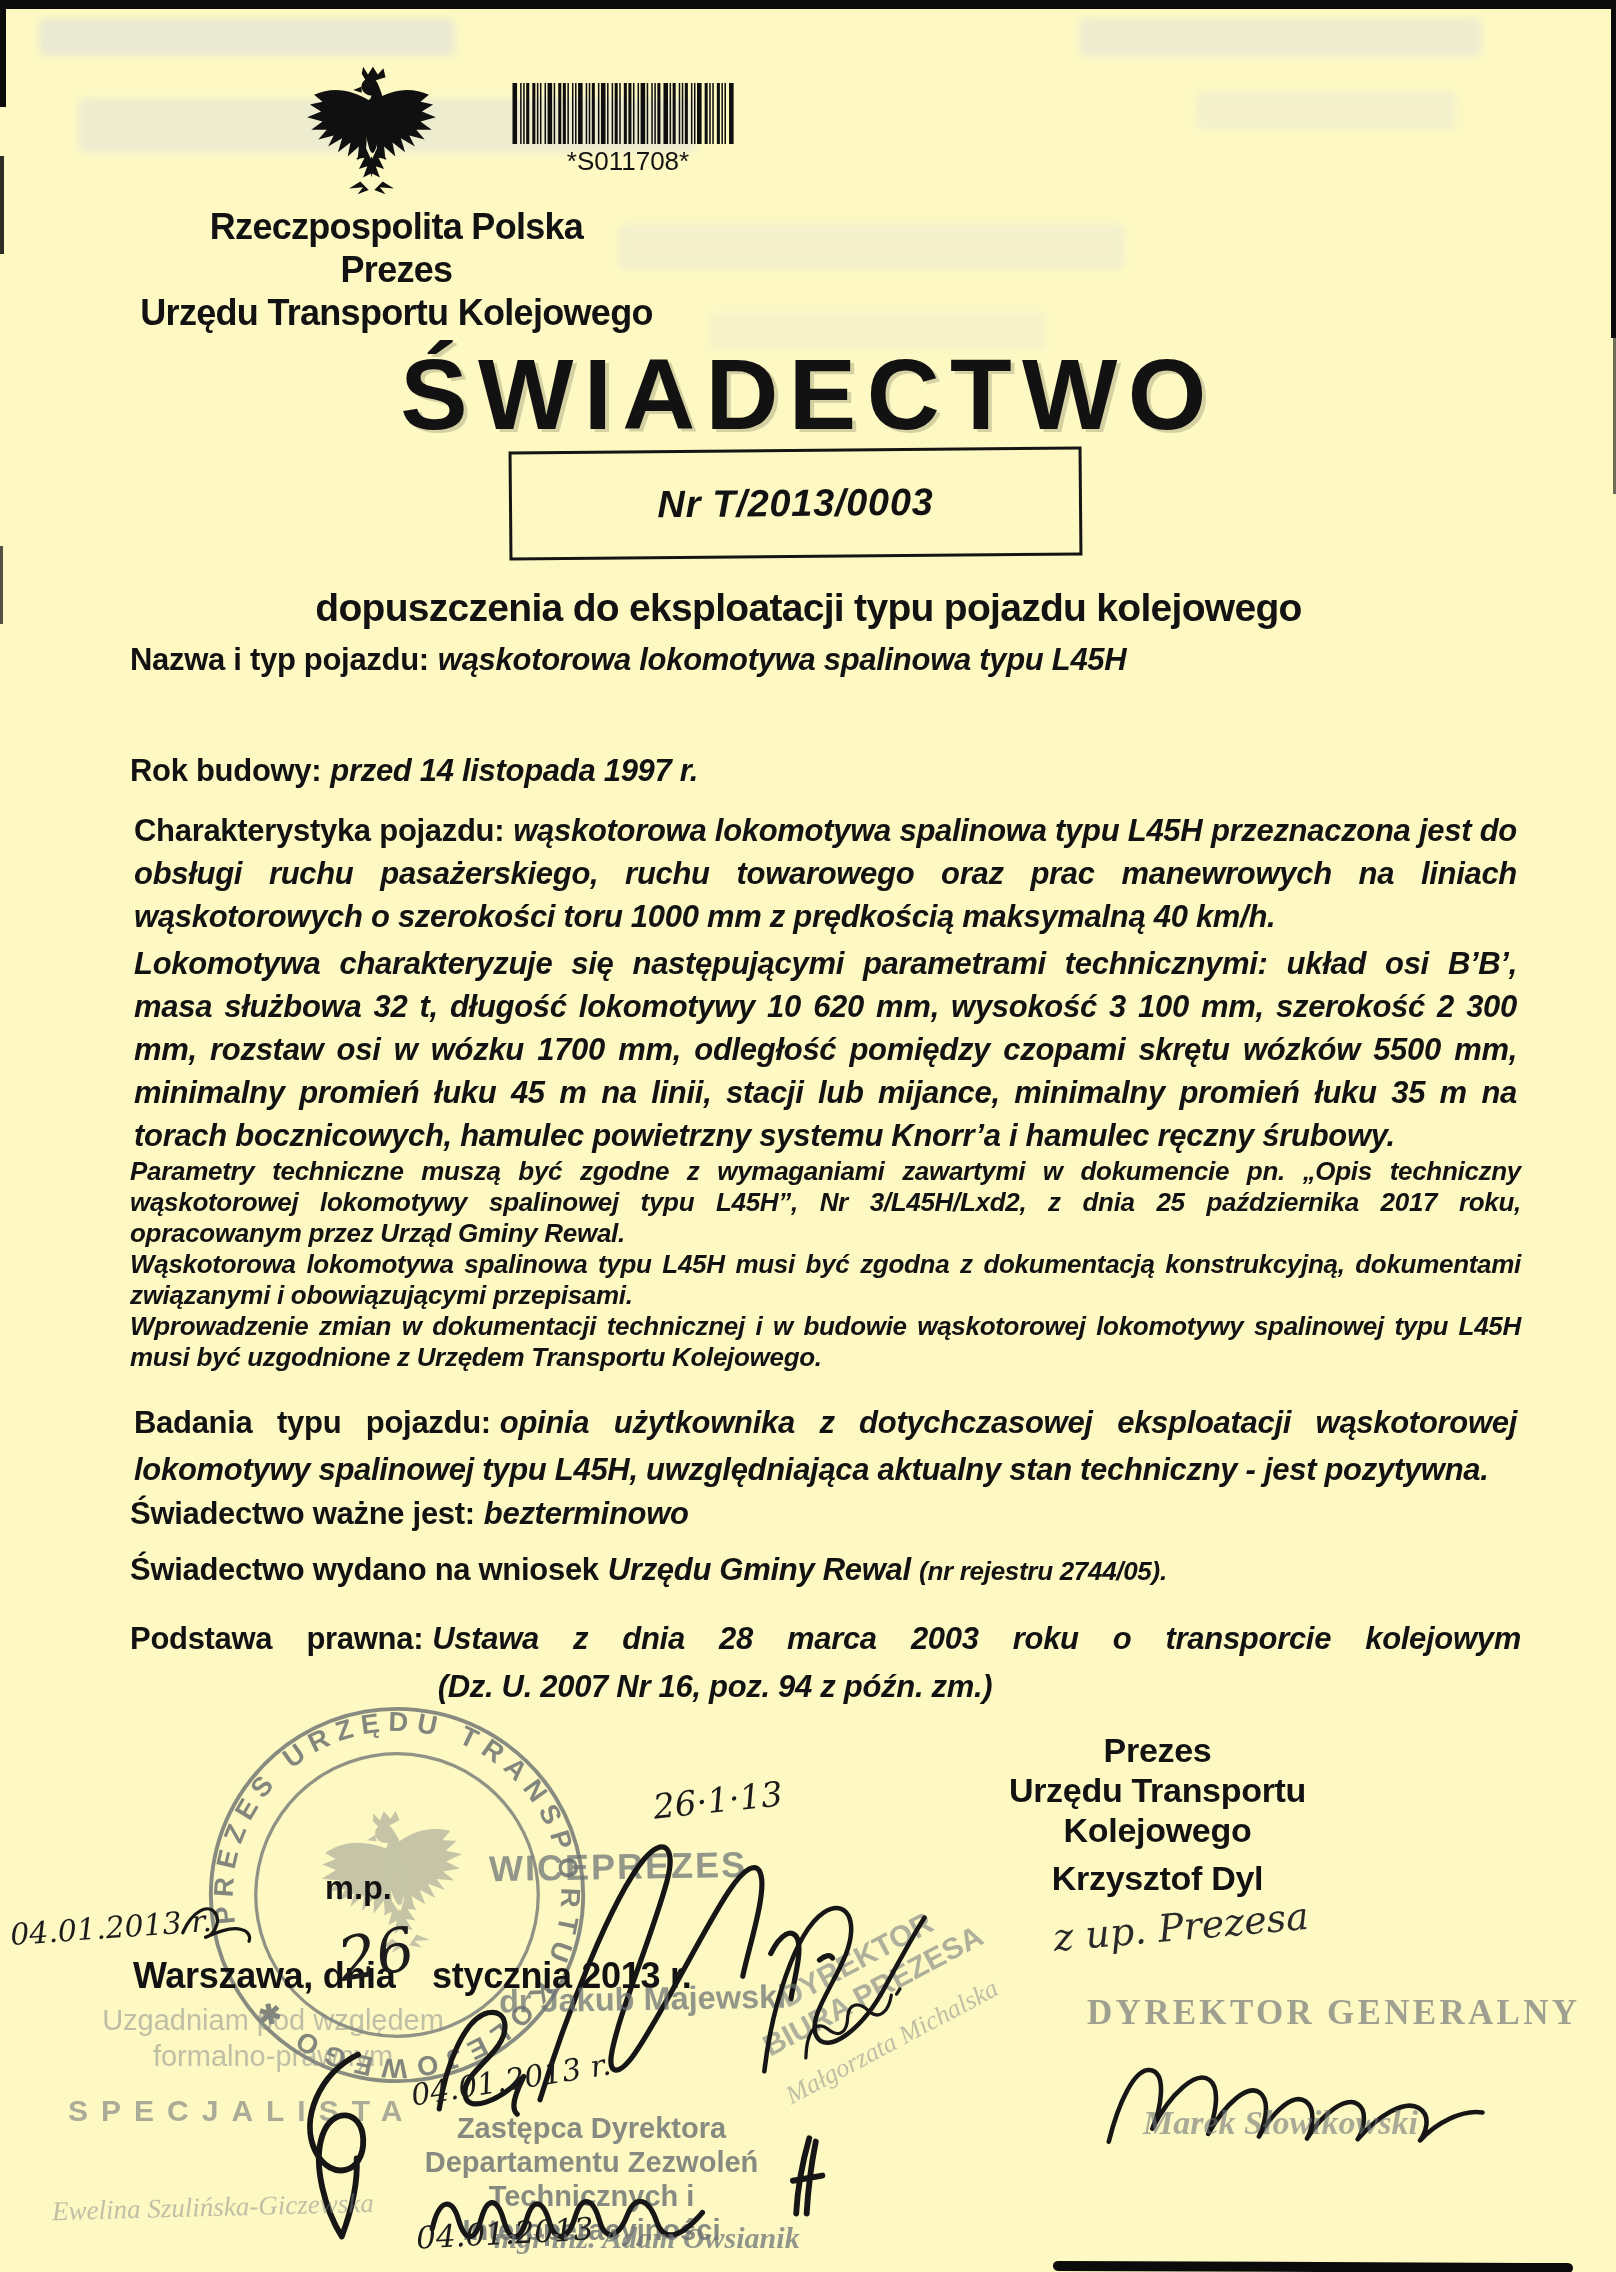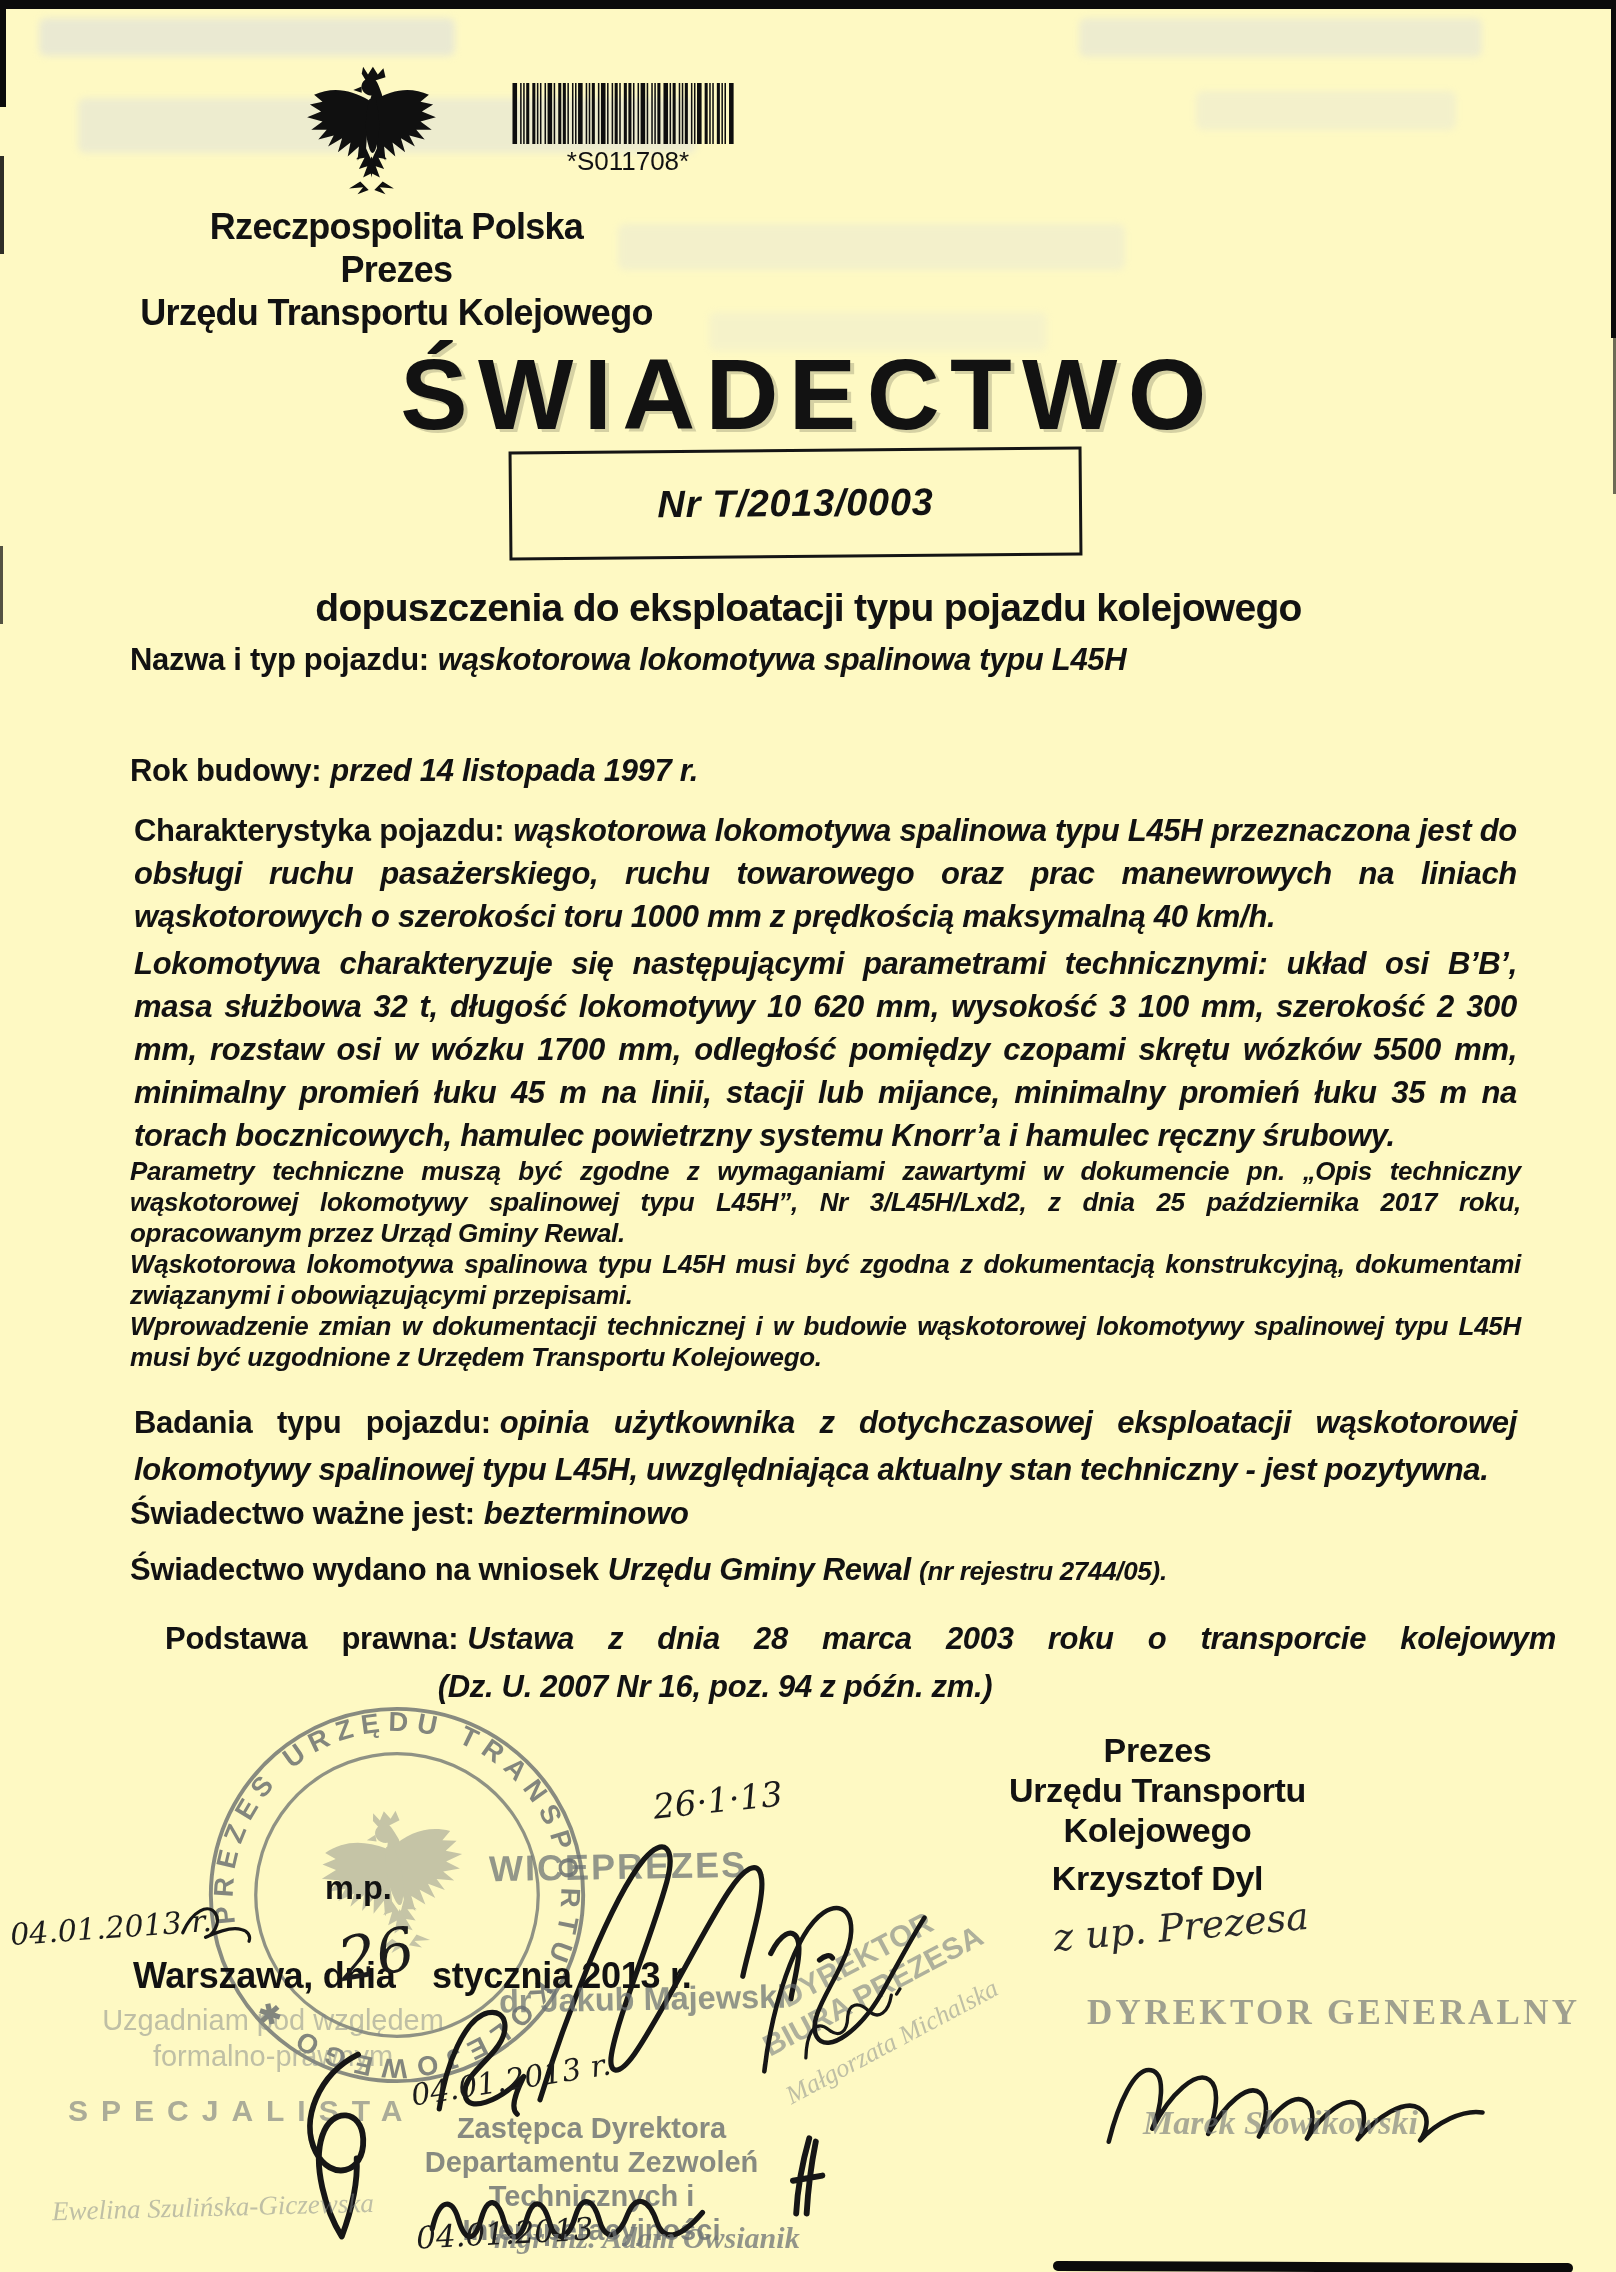--- a/index.html
+++ b/index.html
@@ -164,21 +164,21 @@
   </div>
 
   <div class="abs doc" style="left:130px;top:1496px;width:1391px;">
     <p class="field"><span class="lbl">Świadectwo ważne jest:</span><span class="val">bezterminowo</span></p>
   </div>
 
   <div class="abs doc" style="left:130px;top:1552px;width:1391px;">
     <p class="field"><span class="lbl">Świadectwo wydano na wniosek</span><span class="val">Urzędu Gminy Rewal</span> <span class="val small-inline">(nr rejestru 2744/05).</span></p>
   </div>
 
-  <div class="abs doc justify-line" style="left:130px;top:1621px;width:1391px;margin-left:35px;">
+  <div class="abs doc justify-line" style="left:130px;top:1621px;width:1391px;">
     <span class="lbl">Podstawa prawna:</span><span class="val">Ustawa z dnia 28 marca 2003 roku o transporcie kolejowym</span>
   </div>
   <div class="abs doc center val" style="left:429px;top:1669px;width:572px;">(Dz. U. 2007 Nr 16, poz. 94 z późn. zm.)</div>
 
   <svg class="abs" style="left:205px;top:1703px;transform:rotate(-10deg);" width="384" height="384" viewBox="0 0 590 590">
     <circle cx="295" cy="295" r="286" fill="none" stroke="#60666a" stroke-width="6" opacity="0.75"></circle>
     <circle cx="295" cy="295" r="217" fill="none" stroke="#60666a" stroke-width="5" opacity="0.7"></circle>
     <use href="#eagle" x="175" y="160" width="240" height="226" fill="#777d80" opacity="0.42"></use>
     <path id="ringPath" d="M 43 295 A 252 252 0 0 1 547 295 A 252 252 0 0 1 43 295" fill="none"></path>
     <text font-family="Liberation Sans, sans-serif" font-size="42" font-weight="bold" letter-spacing="12" fill="#60666a" opacity="0.78">

